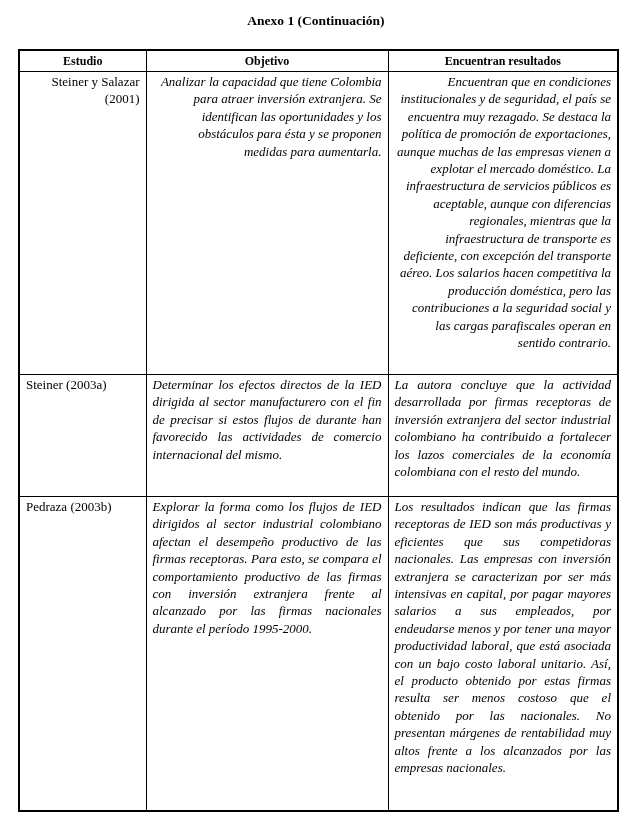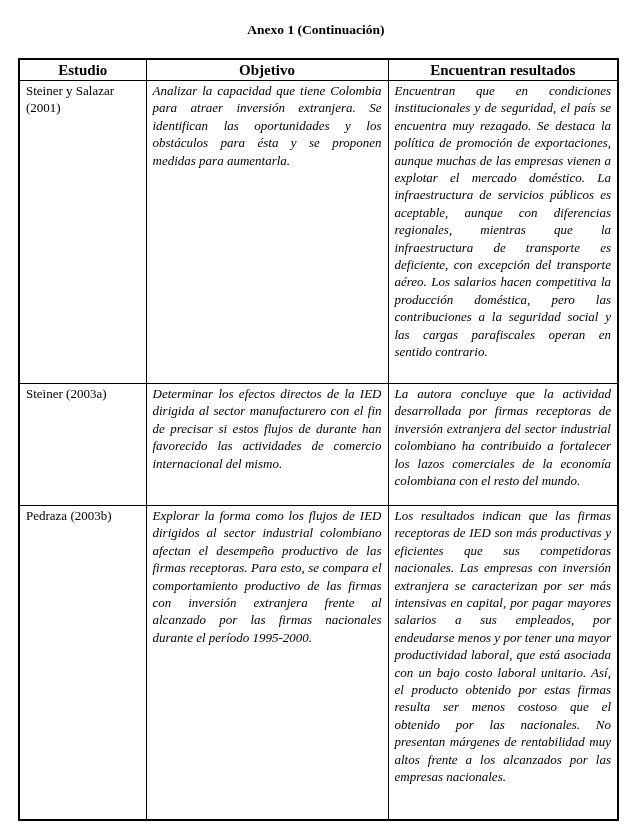--- a/index.html
+++ b/index.html
@@ -11,21 +11,21 @@
     width: 632px;
     height: 839px;
     font-family: "Liberation Serif", "DejaVu Serif", serif;
     color: #000000;
     overflow: hidden;
   }
   .page {
     box-sizing: border-box;
     width: 632px;
     height: 839px;
-    padding-top: 20px;
+    padding-top: 11px;
   }
   .doc-title {
     text-align: center;
     font-weight: bold;
     font-size: 13.5px;
     line-height: 19px;
     margin: 0;
   }
   table.studies {
     border-collapse: collapse;
@@ -40,40 +40,40 @@
     vertical-align: top;
     font-size: 13px;
     line-height: 17.4px;
     padding: 1px 6px 1px 6px;
     box-sizing: border-box;
     overflow: hidden;
   }
   table.studies th {
     font-weight: bold;
     text-align: center;
-    font-size: 15px;
+    font-size: 12px;
     line-height: 18px;
     padding: 1px 2px;
   }
   col.c-estudio   { width: 127px; }
   col.c-objetivo  { width: 242px; }
   col.c-resultados{ width: 230px; }
 
   td.cell-estudio {
     text-align: left;
     padding-left: 5px;
     padding-right: 4px;
   }
   td.cell-objetivo,
   td.cell-resultados {
     text-align: justify;
     text-justify: inter-word;
     font-style: italic;
   }
-  tr.row-0 td { height: 303px; }
+  tr.row-0 td { height: 303px; text-align: right; }
   tr.row-1 td { height: 122px; }
   tr.row-2 td { height: 314px; margin-top: 15px; }
 </style>
 </head>
 <body>
 
 <div class="page">
 
   <div class="doc-title">
     <div>Anexo 1 (Continuación)</div>

